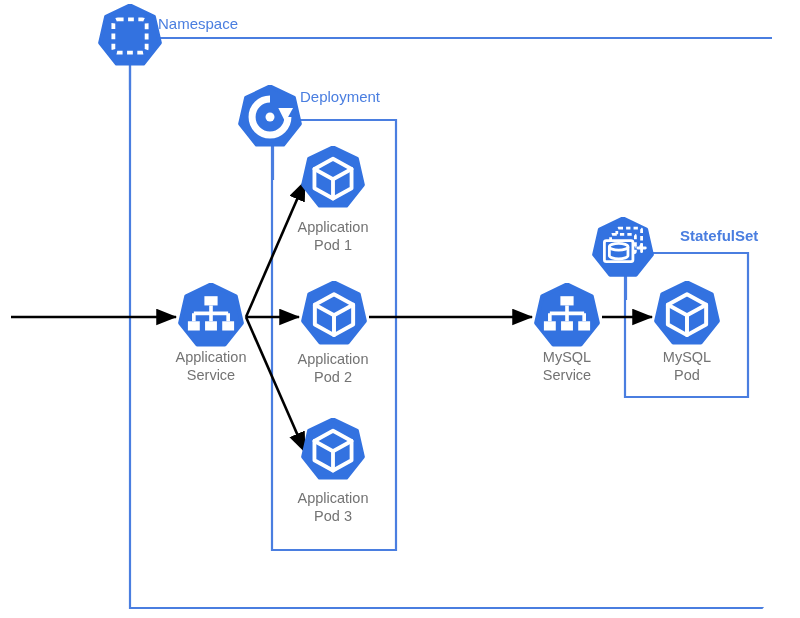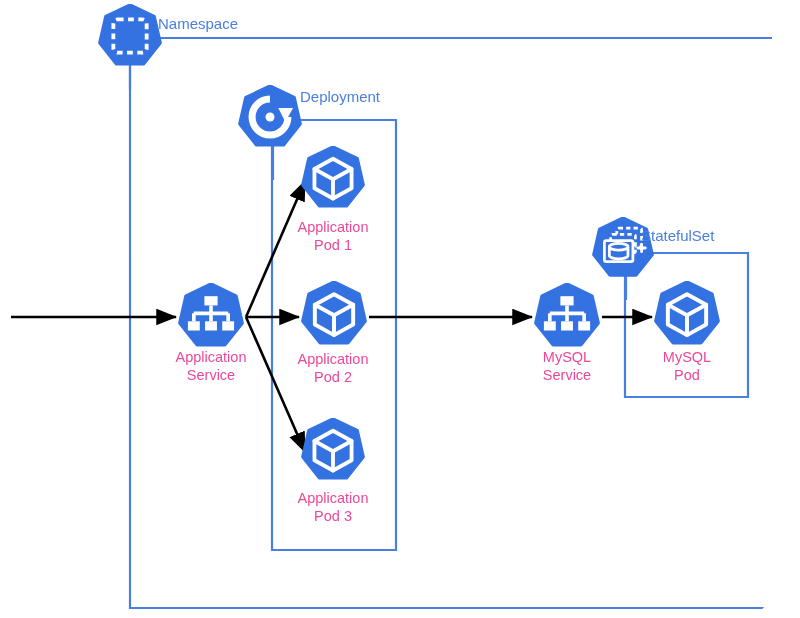--- a/index.html
+++ b/index.html
@@ -26,21 +26,21 @@
   .group-label {
     position: absolute;
     color: #4a7ee0;
     font-size: 15px;
     font-family: "Liberation Sans", sans-serif;
     white-space: nowrap;
     line-height: 1.1;
   }
   .node-label {
     position: absolute;
-    color: #ec4899;
+    color: #737373;
     font-size: 14.5px;
     font-family: "Liberation Sans", sans-serif;
     text-align: center;
     line-height: 1.25;
     white-space: pre-line;
   }
   .icon-holder {
     position: absolute;
   }
 </style>
@@ -91,21 +91,21 @@
 
   <div class="icon-holder" id="holder-statefulset" style="left: 592px; top: 217px;"><svg width="62" height="62" viewBox="0 0 100 100">
         <path d="M 50.00,2.00 L 87.53,20.07 L 96.80,60.68 L 70.83,93.25 L 29.17,93.25 L 3.20,60.68 L 12.47,20.07 Z" fill="#3372e0" stroke-linejoin="round" stroke="#3372e0" stroke-width="6"></path>
         <rect x="40" y="18" width="40" height="30" rx="3" fill="none" stroke="#ffffff" stroke-width="4.5" stroke-dasharray="7 5"></rect>
         <rect x="30" y="28" width="40" height="30" rx="3" fill="#3372e0" stroke="#ffffff" stroke-width="4.5" stroke-dasharray="7 5"></rect>
         <rect x="20" y="38" width="46" height="34" rx="3" fill="#3372e0" stroke="#ffffff" stroke-width="4.5"></rect>
         <ellipse cx="43" cy="48" rx="15" ry="5.5" fill="none" stroke="#ffffff" stroke-width="4.5"></ellipse>
         <path d="M 28 48 L 28 62 A 15 5.5 0 0 0 58 62 L 58 48" fill="none" stroke="#ffffff" stroke-width="4.5"></path>
         <path d="M 74 50 L 86 50 M 80 44 L 80 56" fill="none" stroke="#ffffff" stroke-width="4.5" stroke-linecap="round"></path>
       </svg></div>
-  <div class="group-label" id="label-statefulset" style="left: 641px; top: 228px;">StatefulSet</div>
+  <div class="group-label" id="label-statefulset" style="left: 680px; top: 228px; font-weight: bold;">StatefulSet</div>
 
   <div class="icon-holder" id="holder-node-0" style="left: 178px; top: 283px;"><svg width="66" height="66" viewBox="0 0 100 100">
         <path d="M 50.00,2.00 L 87.53,20.07 L 96.80,60.68 L 70.83,93.25 L 29.17,93.25 L 3.20,60.68 L 12.47,20.07 Z" fill="#3372e0" stroke-linejoin="round" stroke="#3372e0" stroke-width="6"></path>
         <rect x="40" y="20" width="20" height="14" fill="#ffffff"></rect>
         <path d="M 50 34 L 50 46 M 24 46 L 76 46 M 24 46 L 24 58 M 50 46 L 50 58 M 76 46 L 76 58" fill="none" stroke="#ffffff" stroke-width="5.5" stroke-linecap="butt"></path>
         <rect x="15" y="58" width="18" height="14" fill="#ffffff"></rect>
         <rect x="41" y="58" width="18" height="14" fill="#ffffff"></rect>
         <rect x="67" y="58" width="18" height="14" fill="#ffffff"></rect>
       </svg></div>
   <div class="node-label" id="label-node-0" style="left: 131px; top: 348px; width: 160px; text-align: center;">Application

